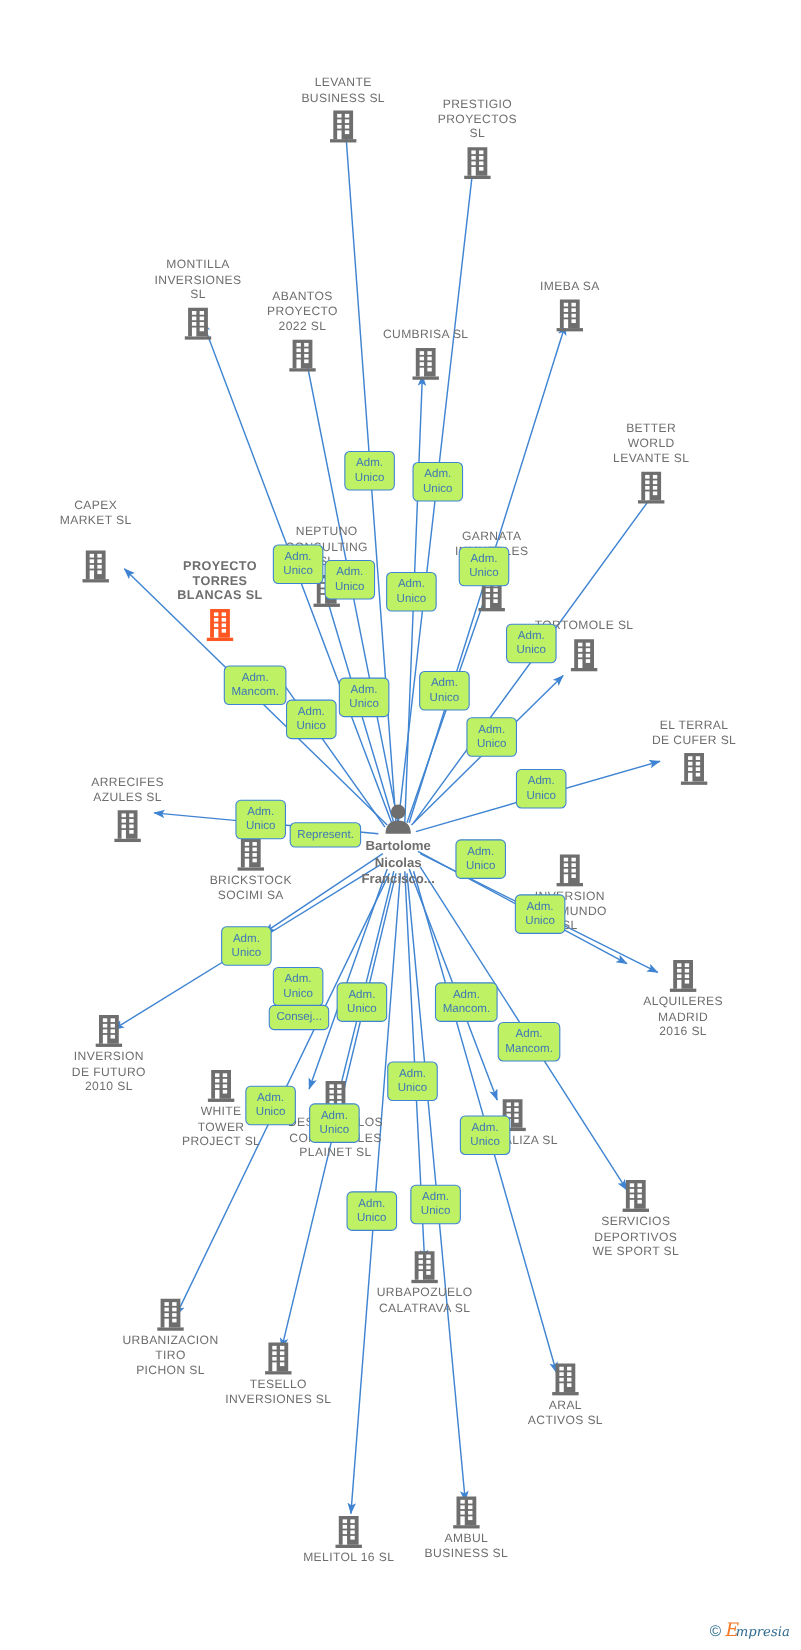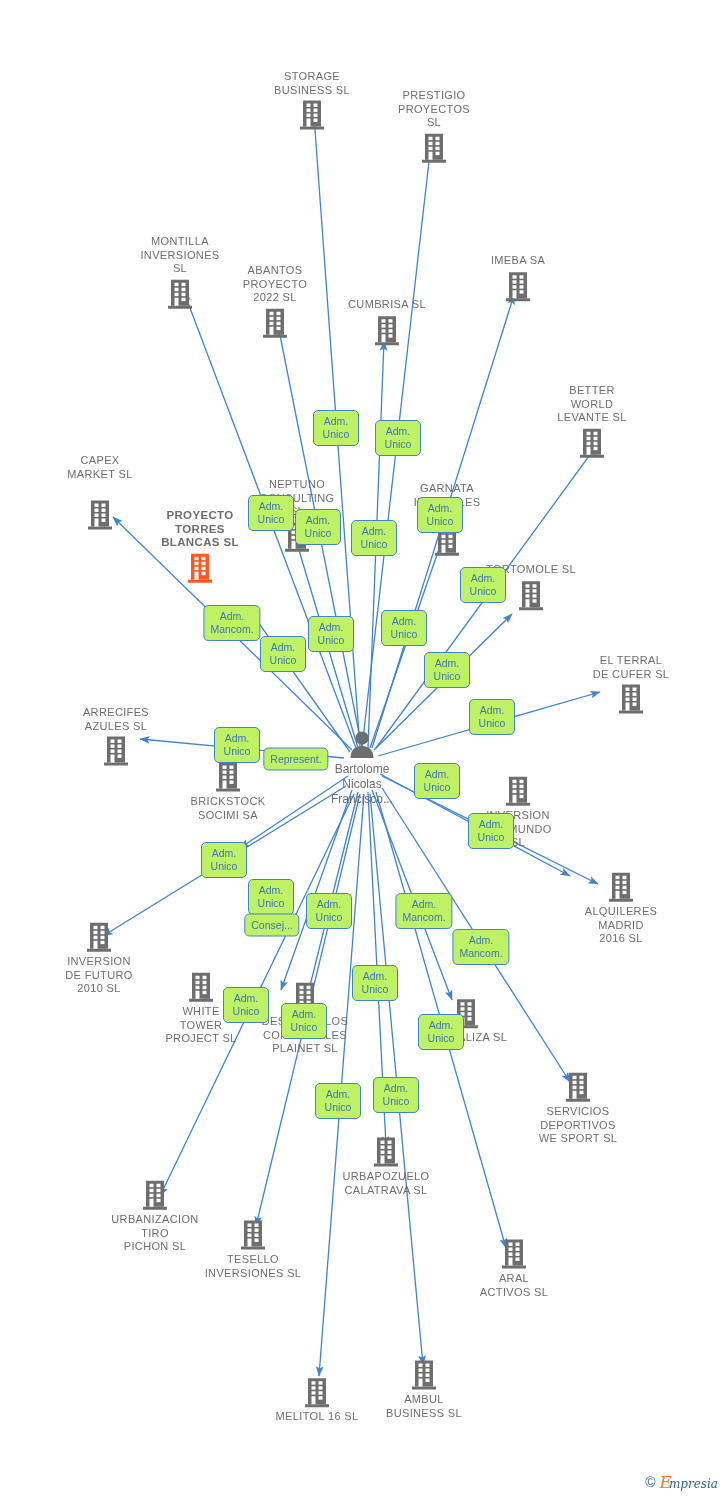--- a/index.html
+++ b/index.html
@@ -155,21 +155,21 @@
         <line x1="354" y1="794" x2="160" y2="1196" stroke="#3f84d2" stroke-width="1.3" marker-end="url(#arrow)"></line>
         <line x1="360" y1="794" x2="256" y2="1226" stroke="#3f84d2" stroke-width="1.3" marker-end="url(#arrow)"></line>
         <line x1="376" y1="792" x2="506" y2="1248" stroke="#3f84d2" stroke-width="1.3" marker-end="url(#arrow)"></line>
         <line x1="364" y1="794" x2="319" y2="1376" stroke="#3f84d2" stroke-width="1.3" marker-end="url(#arrow)"></line>
         <line x1="370" y1="794" x2="423" y2="1365" stroke="#3f84d2" stroke-width="1.3" marker-end="url(#arrow)"></line>
       </g>
   </svg>
 
   <div id="nodes-layer">
       <div class="node above" style="left: 312px; top: 100px;">
-        <div class="label">STORAGE
+        <div class="label">LEVANTE
 BUSINESS  SL</div>
         <svg viewBox="0 0 30 32" class="glyph">
           <path d="M6 2 H24 V28 H6 Z" fill="#6e6e6e"></path>
           <rect x="3" y="28" width="24" height="3" fill="#6e6e6e"></rect>
           <rect x="9.5" y="5" width="4" height="3.4" fill="#ffffff"></rect>
           <rect x="16.5" y="5" width="4" height="3.4" fill="#ffffff"></rect>
           <rect x="9.5" y="10" width="4" height="3.4" fill="#ffffff"></rect>
           <rect x="16.5" y="10" width="4" height="3.4" fill="#ffffff"></rect>
           <rect x="9.5" y="15" width="4" height="3.4" fill="#ffffff"></rect>
           <rect x="16.5" y="15" width="4" height="3.4" fill="#ffffff"></rect>
@@ -268,21 +268,21 @@
           <rect x="9.5" y="5" width="4" height="3.4" fill="#ffffff"></rect>
           <rect x="16.5" y="5" width="4" height="3.4" fill="#ffffff"></rect>
           <rect x="9.5" y="10" width="4" height="3.4" fill="#ffffff"></rect>
           <rect x="16.5" y="10" width="4" height="3.4" fill="#ffffff"></rect>
           <rect x="9.5" y="15" width="4" height="3.4" fill="#ffffff"></rect>
           <rect x="16.5" y="15" width="4" height="3.4" fill="#ffffff"></rect>
           <rect x="9.5" y="20" width="4" height="8" fill="#ffffff"></rect>
           <rect x="16.5" y="20" width="4" height="3.4" fill="#ffffff"></rect>
         </svg>
       </div>
-      <div class="node above" style="left: 100px; top: 492px; gap: 16px;">
+      <div class="node above" style="left: 87px; top: 492px; gap: 16px;">
         <div class="label">CAPEX
 MARKET  SL</div>
         <svg viewBox="0 0 30 32" class="glyph">
           <path d="M6 2 H24 V28 H6 Z" fill="#6e6e6e"></path>
           <rect x="3" y="28" width="24" height="3" fill="#6e6e6e"></rect>
           <rect x="9.5" y="5" width="4" height="3.4" fill="#ffffff"></rect>
           <rect x="16.5" y="5" width="4" height="3.4" fill="#ffffff"></rect>
           <rect x="9.5" y="10" width="4" height="3.4" fill="#ffffff"></rect>
           <rect x="16.5" y="10" width="4" height="3.4" fill="#ffffff"></rect>
           <rect x="9.5" y="15" width="4" height="3.4" fill="#ffffff"></rect>
@@ -611,21 +611,21 @@
           <rect x="9.5" y="10" width="4" height="3.4" fill="#ffffff"></rect>
           <rect x="16.5" y="10" width="4" height="3.4" fill="#ffffff"></rect>
           <rect x="9.5" y="15" width="4" height="3.4" fill="#ffffff"></rect>
           <rect x="16.5" y="15" width="4" height="3.4" fill="#ffffff"></rect>
           <rect x="9.5" y="20" width="4" height="8" fill="#ffffff"></rect>
           <rect x="16.5" y="20" width="4" height="3.4" fill="#ffffff"></rect>
         </svg>
         <div class="label">AMBUL
 BUSINESS SL</div>
       </div>
-      <div class="person" style="left: 362px; top: 768px;">
+      <div class="person" style="left: 362px; top: 768px; font-weight: bold;">
         <svg viewBox="0 0 30 32" class="glyph">
           <circle cx="15" cy="9" r="6.6" fill="#6e6e6e"></circle>
           <path d="M15 17 C7 17 3.5 22 3.5 29 H26.5 C26.5 22 23 17 15 17 Z" fill="#6e6e6e"></path>
         </svg>
         <div class="label">Bartolome
 Nicolas
 Francisco...</div>
       </div>
     </div>
   <div id="badges-layer">

